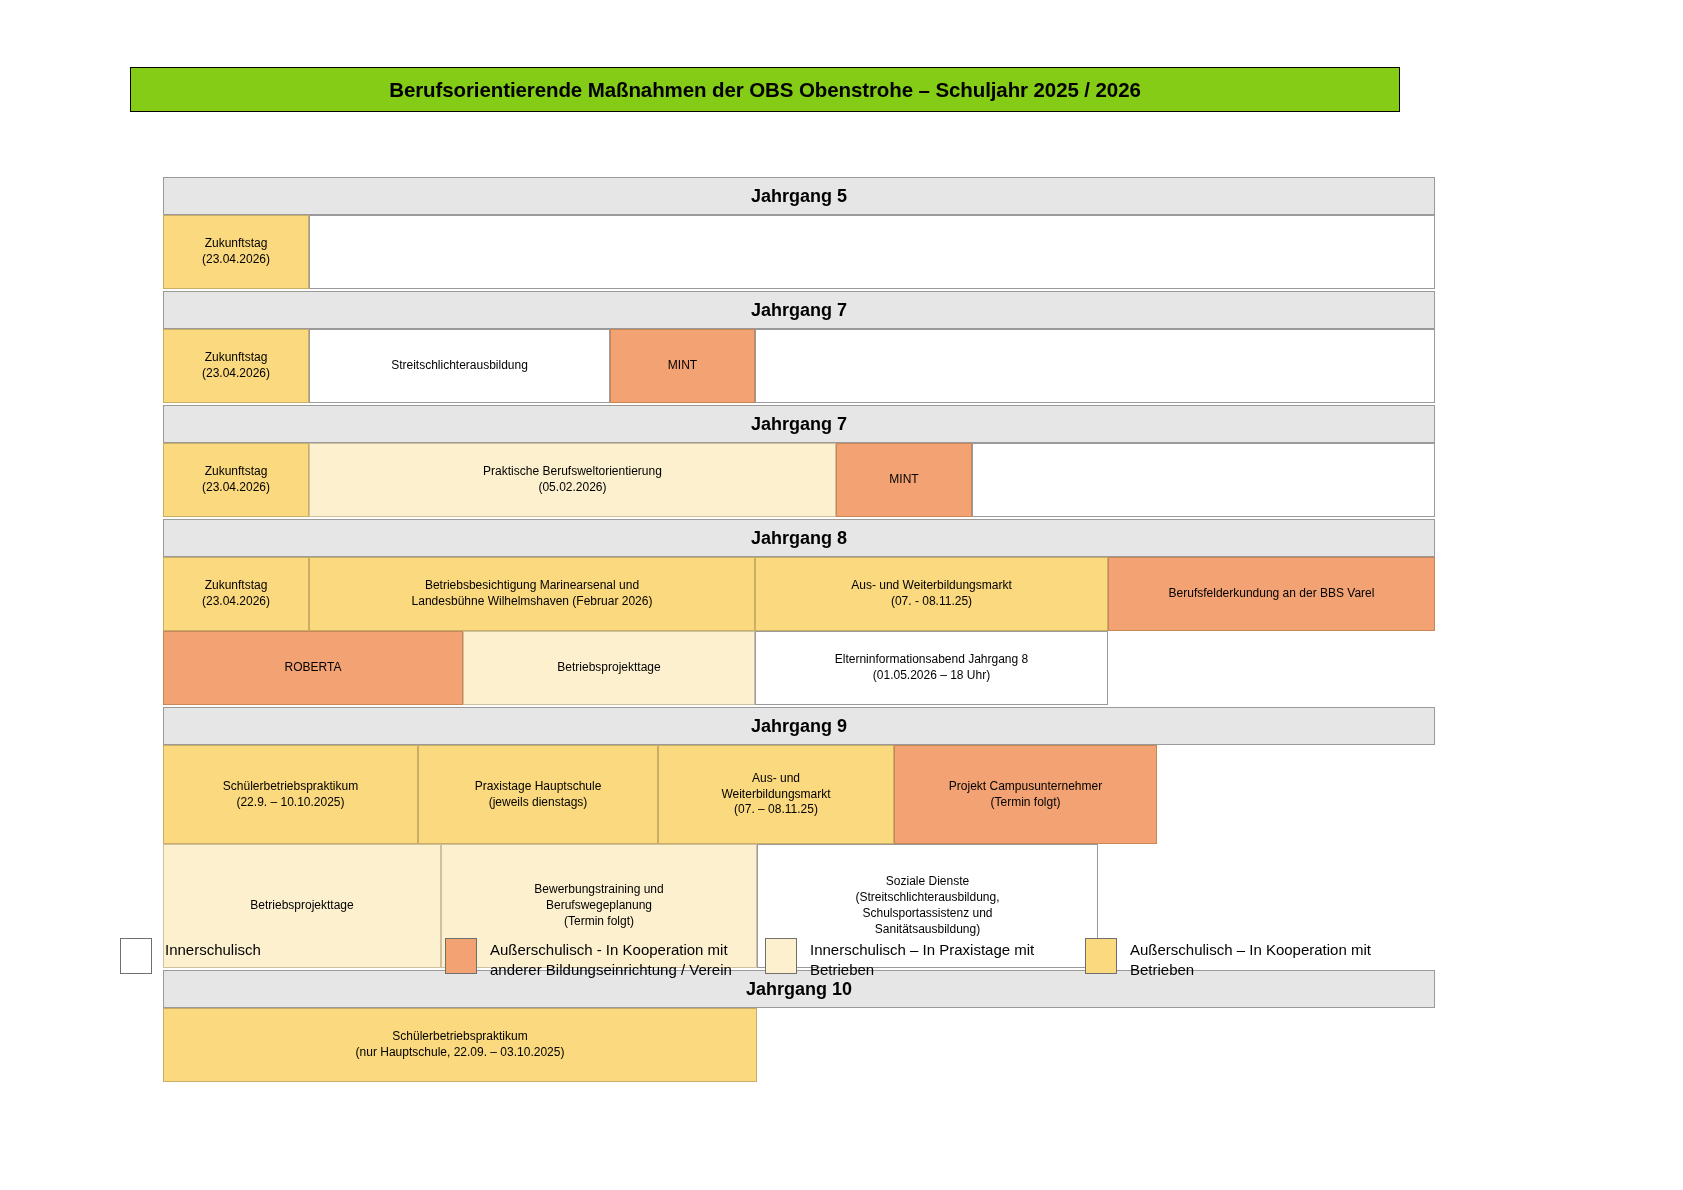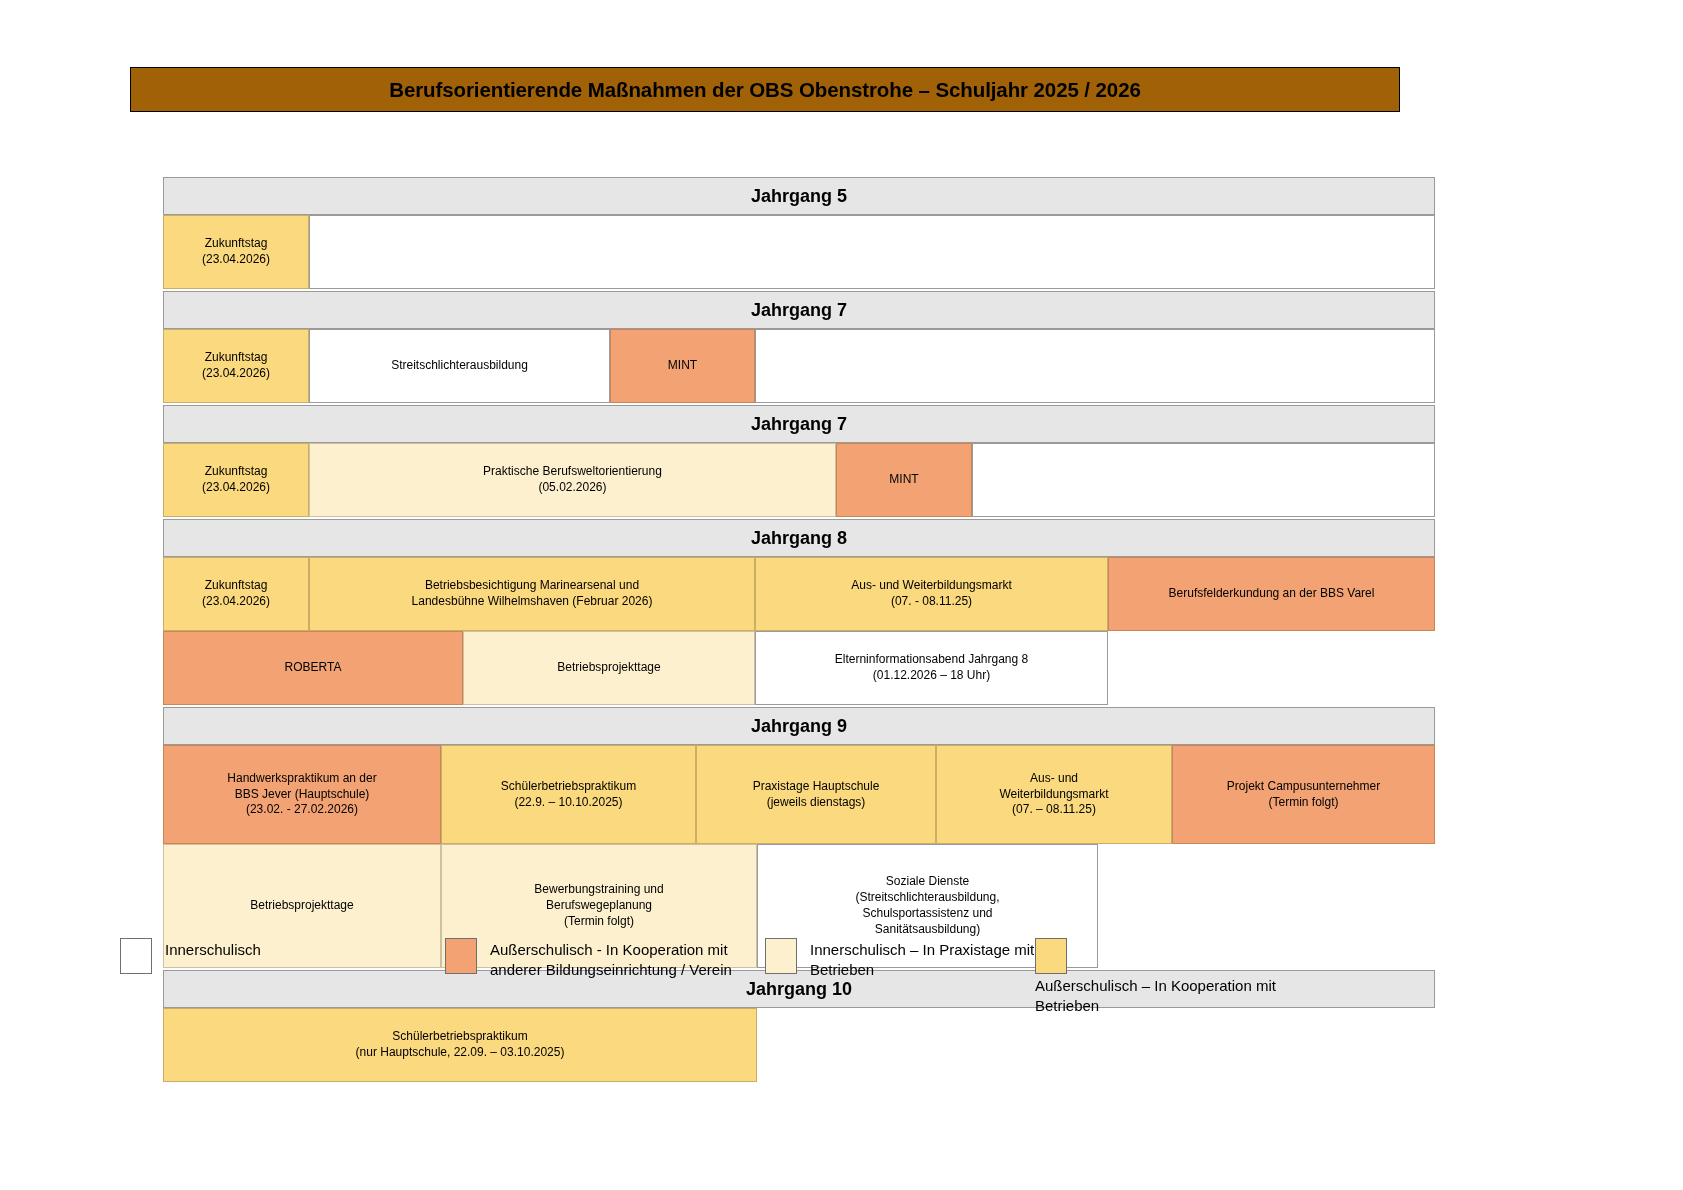--- a/index.html
+++ b/index.html
@@ -24,21 +24,21 @@
   }
 
   
   .title-box {
     position: absolute;
     left: 130px;
     top: 67px;
     width: 1270px;
     height: 45px;
     border: 1.5px solid #000000;
-    background: #a16207;
+    background: #84cc16;
     display: flex;
     align-items: center;
     justify-content: center;
     box-sizing: border-box;
   }
   .title-text {
     font-size: 20.5px;
     font-weight: bold;
     letter-spacing: -0.1px;
     white-space: nowrap;
@@ -166,29 +166,26 @@
         <div class="cell c-yellow" style="width: 446px; flex: 0 0 446px;">Betriebsbesichtigung Marinearsenal und
 Landesbühne Wilhelmshaven (Februar 2026)</div>
         <div class="cell c-yellow" style="width: 353px; flex: 0 0 353px;">Aus- und Weiterbildungsmarkt
 (07. - 08.11.25)</div>
         <div class="cell c-orange" style="width: 327px; flex: 0 0 327px;">Berufsfelderkundung an der BBS Varel</div>
       </div>
       <div class="row" style="height: 74px;">
         <div class="cell c-orange" style="width: 300px; flex: 0 0 300px;">ROBERTA</div>
         <div class="cell c-cream" style="width: 292px; flex: 0 0 292px;">Betriebsprojekttage</div>
         <div class="cell c-white" style="width: 353px; flex: 0 0 353px;">Elterninformationsabend Jahrgang 8
-(01.12.2026 – 18 Uhr)</div>
+(01.05.2026 – 18 Uhr)</div>
         <div class="cell c-none" style="width: 327px; flex: 0 0 327px;"></div>
       </div>
       <div class="spacer-row" style="height: 2px;"></div>
       <div class="band">Jahrgang 9</div>
       <div class="row" style="height: 99px;">
-        <div class="cell c-orange" style="width: 278px; flex: 0 0 278px;">Handwerkspraktikum an der
-BBS Jever (Hauptschule)
-(23.02. - 27.02.2026)</div>
         <div class="cell c-yellow" style="width: 255px; flex: 0 0 255px;">Schülerbetriebspraktikum
 (22.9. – 10.10.2025)</div>
         <div class="cell c-yellow" style="width: 240px; flex: 0 0 240px;">Praxistage Hauptschule
 (jeweils dienstags)</div>
         <div class="cell c-yellow" style="width: 236px; flex: 0 0 236px;">Aus- und
 Weiterbildungsmarkt
 (07. – 08.11.25)</div>
         <div class="cell c-orange" style="width: 263px; flex: 0 0 263px;">Projekt Campusunternehmer
 (Termin folgt)</div>
       </div>
@@ -221,20 +218,20 @@
       </div>
       <div class="legend-item" style="position: absolute; left: 0px;">
         <div class="swatch c-white"></div>
         <div class="legend-label" style="width: 280px;">Innerschulisch</div>
       </div>
       <div class="legend-item" style="position: absolute; left: 645px;">
         <div class="swatch c-cream"></div>
         <div class="legend-label" style="width: 285px;">Innerschulisch – In Praxistage mit
 Betrieben</div>
       </div>
-      <div class="legend-item" style="position: absolute; left: 915px; flex-direction: column;">
+      <div class="legend-item" style="position: absolute; left: 965px;">
         <div class="swatch c-yellow"></div>
         <div class="legend-label" style="width: 290px;">Außerschulisch – In Kooperation mit
 Betrieben</div>
       </div>
     </div>
 
 </div>
 
 </body></html>

